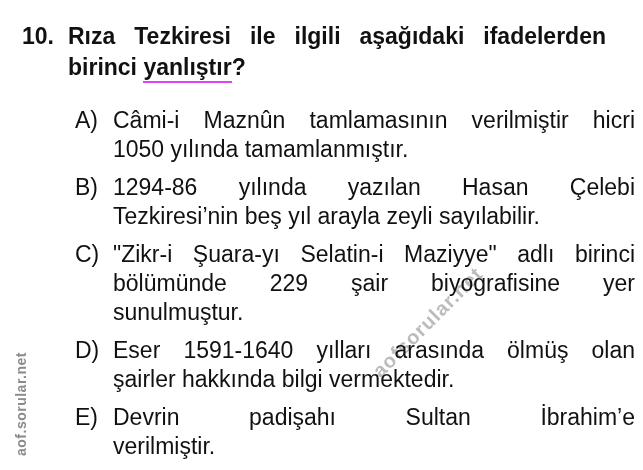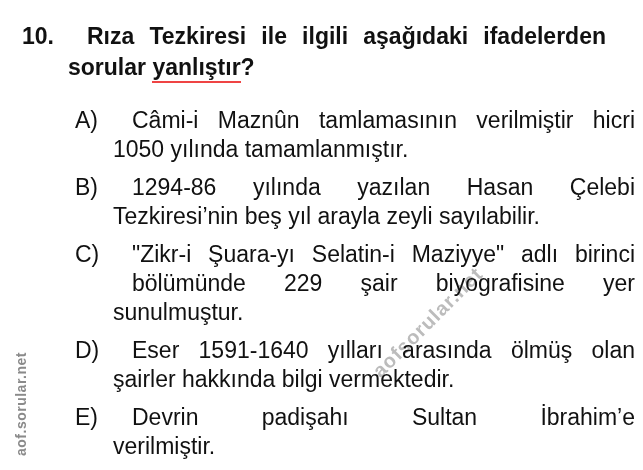--- a/index.html
+++ b/index.html
@@ -36,29 +36,28 @@
     font-size: 23px;
     line-height: 31px;
   }
   .q-num { flex: none; width: 46px; }
   .q-text { flex: 1; min-width: 0; }
   .jl {            
     text-align: justify;
     text-align-last: justify;
     white-space: nowrap;
     overflow: hidden;
-    margin-left: 19px;
   }
   .ll {            
     text-align: left;
     white-space: nowrap;
     overflow: hidden;
   }
   .underlined {
-    border-bottom: 3px solid #ef4444;
+    border-bottom: 3px solid #d946ef;
     padding-bottom: 1px;
   }
 
   .options {
     margin: 23px 8px 0 75px;
     font-size: 23px;
     line-height: 29px;
     font-weight: normal;
   }
   .option { display: flex; margin-bottom: 9px; }
@@ -71,21 +70,21 @@
 <div class="wm-vertical" style="color: rgb(138, 138, 138);">aof.sorular.net</div>
 
 <div class="wm-diagonal" style="color: rgb(188, 188, 188);">aofsorular.net</div>
 
 <div class="content">
 
   <div class="q-row">
     <div class="q-num">10.</div>
     <div class="q-text">
       <div class="jl">Rıza Tezkiresi ile ilgili aşağıdaki ifadelerden</div>
-      <div class="ll"><span>sorular </span><span class="underlined">yanlıştır</span><span>?</span></div>
+      <div class="ll"><span>birinci </span><span class="underlined">yanlıştır</span><span>?</span></div>
     </div>
   </div>
 
   <div class="options">
 
     <div class="option">
       <div class="opt-letter">A)</div>
       <div class="opt-text">
         <div class="jl">Câmi-i Maznûn tamlamasının verilmiştir hicri</div>
         <div class="ll">1050 yılında tamamlanmıştır.</div>

